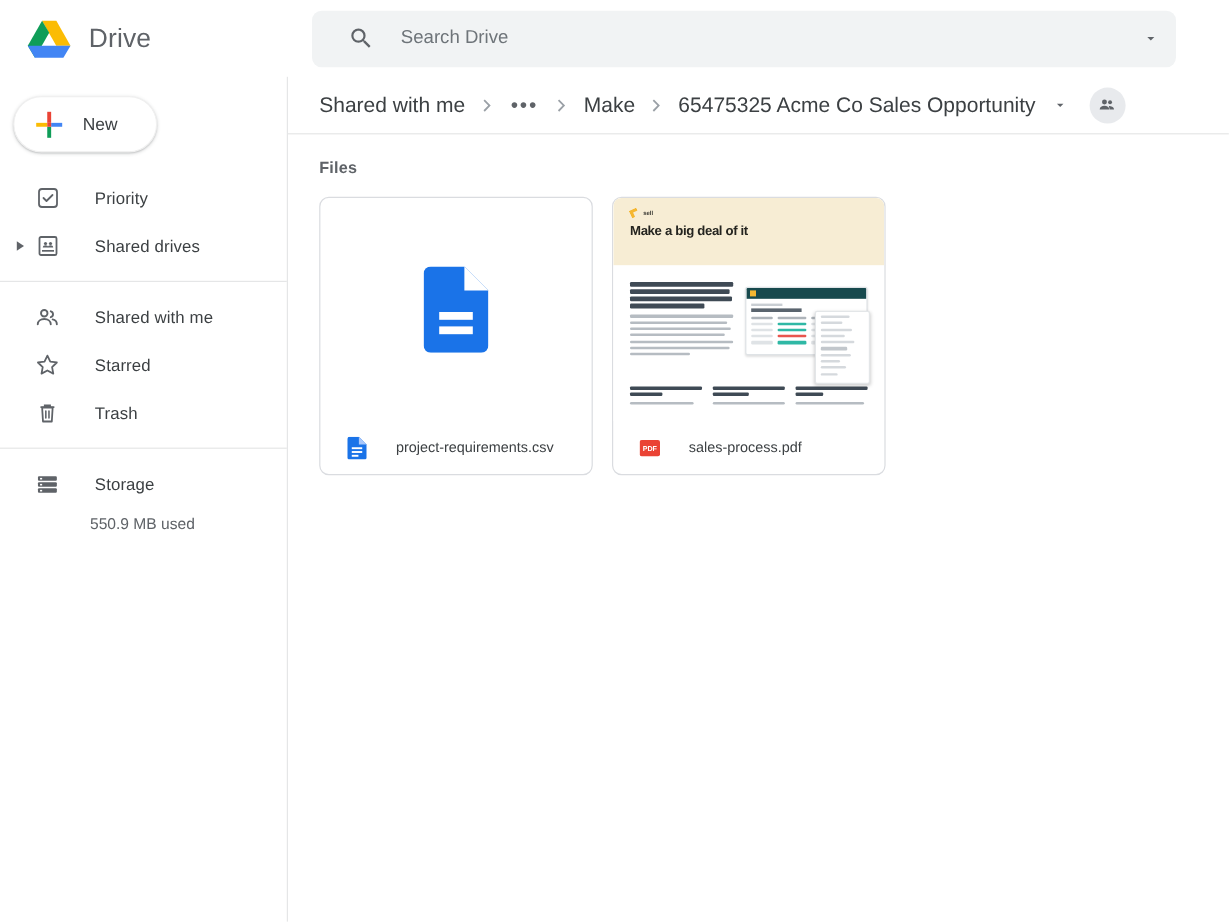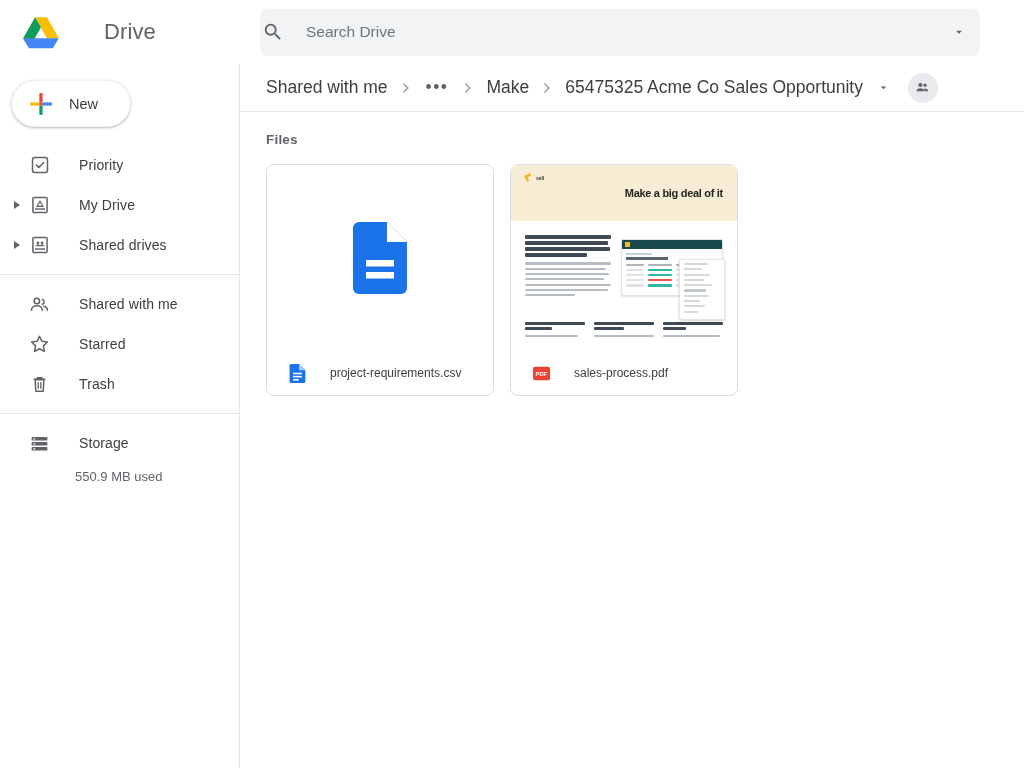--- a/index.html
+++ b/index.html
@@ -11,39 +11,39 @@
   }
 
   
   .topbar {
     position: absolute; top: 0; left: 0;
     width: 1024px; height: 64px;
     display: flex; align-items: center;
   }
   .brand {
     width: 293px; height: 64px;
-    display: flex; align-items: center; padding-left: 22px; gap: 30px;
+    display: flex; align-items: center; padding-left: 22px;
   }
   .drive-logo { width: 38px; height: 34px; flex: none; }
   .brand-name {
     font-size: 22px; color: #5f6368;
     margin-left: 14px; letter-spacing: 0.1px;
   }
 
   .searchwrap {
     flex: 1; height: 64px;
     display: flex; align-items: center;
     padding-right: 44px;
   }
   .searchbar {
     width: 720px; height: 47px;
     background: #f1f3f4;
     border-radius: 8px;
     display: flex; align-items: center;
-    padding: 0 14px 0 2px;
+    padding: 0 14px 0 30px;
   }
   .search-icon { width: 22px; height: 22px; flex: none; }
   .search-input {
     flex: 1; border: none; background: transparent; outline: none;
     font-family: "Liberation Sans", sans-serif;
     font-size: 15.5px; color: #3c4043;
     margin-left: 22px;
   }
   .search-input::placeholder { color: #6e7479; }
   .search-caret { width: 14px; height: 14px; flex: none; margin-left: 8px; }
@@ -147,21 +147,20 @@
 
   
   .pdf-thumb {
     width: 100%; height: 100%;
     background: #ffffff;
     display: flex; flex-direction: column;
   }
   .pdf-hero {
     background: #f7edd4; height: 56px;
     padding: 9px 14px 0 14px;
-    text-align: right;
   }
   .pdf-hero-logo { display: flex; align-items: center; gap: 4px; }
   .pdf-hero-mark {
     width: 7px; height: 7px;
     background: #f5b731;
     clip-path: polygon(0 0, 100% 0, 100% 40%, 40% 40%, 40% 100%, 0 100%);
     transform: rotate(-25deg);
   }
   .pdf-hero-brand { font-size: 5px; color: #3b3b35; font-weight: bold; }
   .pdf-hero-title {
@@ -254,33 +253,20 @@
     <div class="nav-item">
       <span class="nav-icon">
         <svg viewBox="0 0 24 24" width="20" height="20">
           <rect x="3" y="3" width="18" height="18" rx="3" fill="none" stroke="#5f6368" stroke-width="1.8"></rect>
           <path d="M7.5 12l3 3 6-6" fill="none" stroke="#5f6368" stroke-width="1.8" stroke-linecap="round" stroke-linejoin="round"></path>
         </svg>
       </span>
       <span class="nav-label">Priority</span>
     </div>
 
-    <div class="nav-item">
-      <svg class="nav-arrow" viewBox="0 0 10 10">
-        <path d="M2 1 L8 5 L2 9 Z" fill="#5f6368"></path>
-      </svg>
-      <span class="nav-icon">
-        <svg viewBox="0 0 24 24" width="20" height="20">
-          <rect x="3.5" y="3" width="17" height="18" rx="1.5" fill="none" stroke="#5f6368" stroke-width="1.8"></rect>
-          <path d="M12 7.5 L15.5 13.5 L8.5 13.5 Z" fill="none" stroke="#5f6368" stroke-width="1.5"></path>
-          <rect x="6" y="16" width="12" height="1.7" fill="#5f6368"></rect>
-        </svg>
-      </span>
-      <span class="nav-label">My Drive</span>
-    </div>
 
     <div class="nav-item">
       <svg class="nav-arrow" viewBox="0 0 10 10">
         <path d="M2 1 L8 5 L2 9 Z" fill="#5f6368"></path>
       </svg>
       <span class="nav-icon">
         <svg viewBox="0 0 24 24" width="20" height="20">
           <rect x="3.5" y="3" width="17" height="18" rx="1.5" fill="none" stroke="#5f6368" stroke-width="1.8"></rect>
           <circle cx="9.5" cy="9.5" r="1.6" fill="#5f6368"></circle>
           <circle cx="14.5" cy="9.5" r="1.6" fill="#5f6368"></circle>

